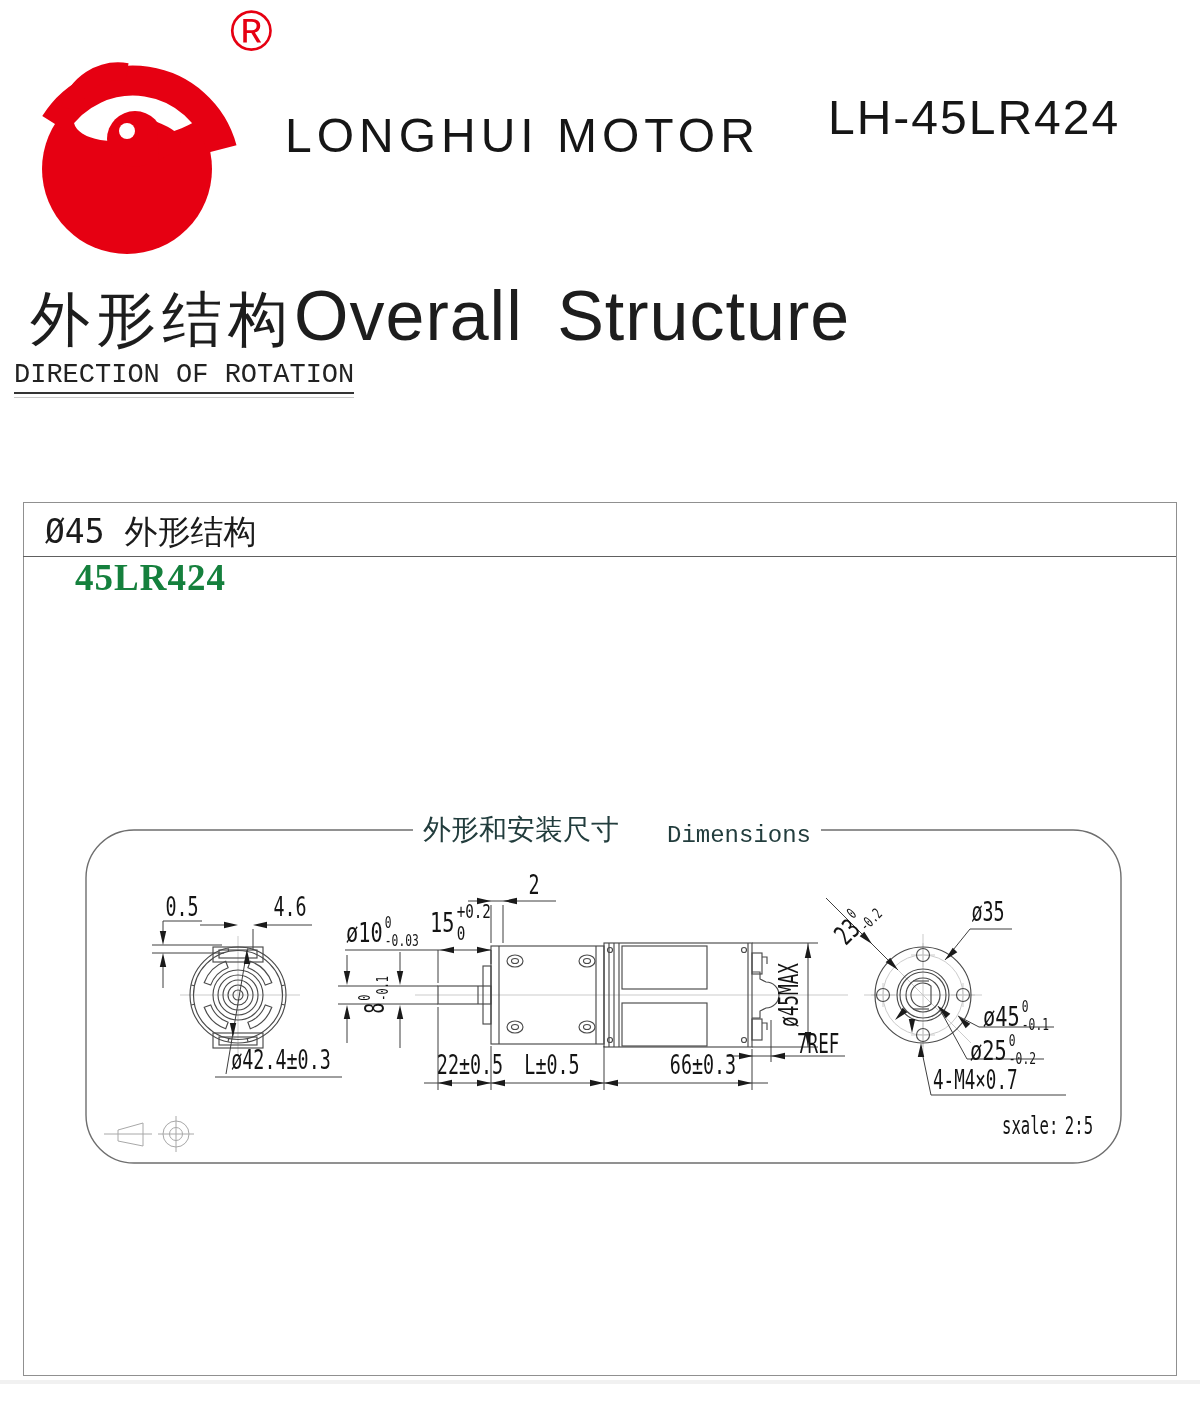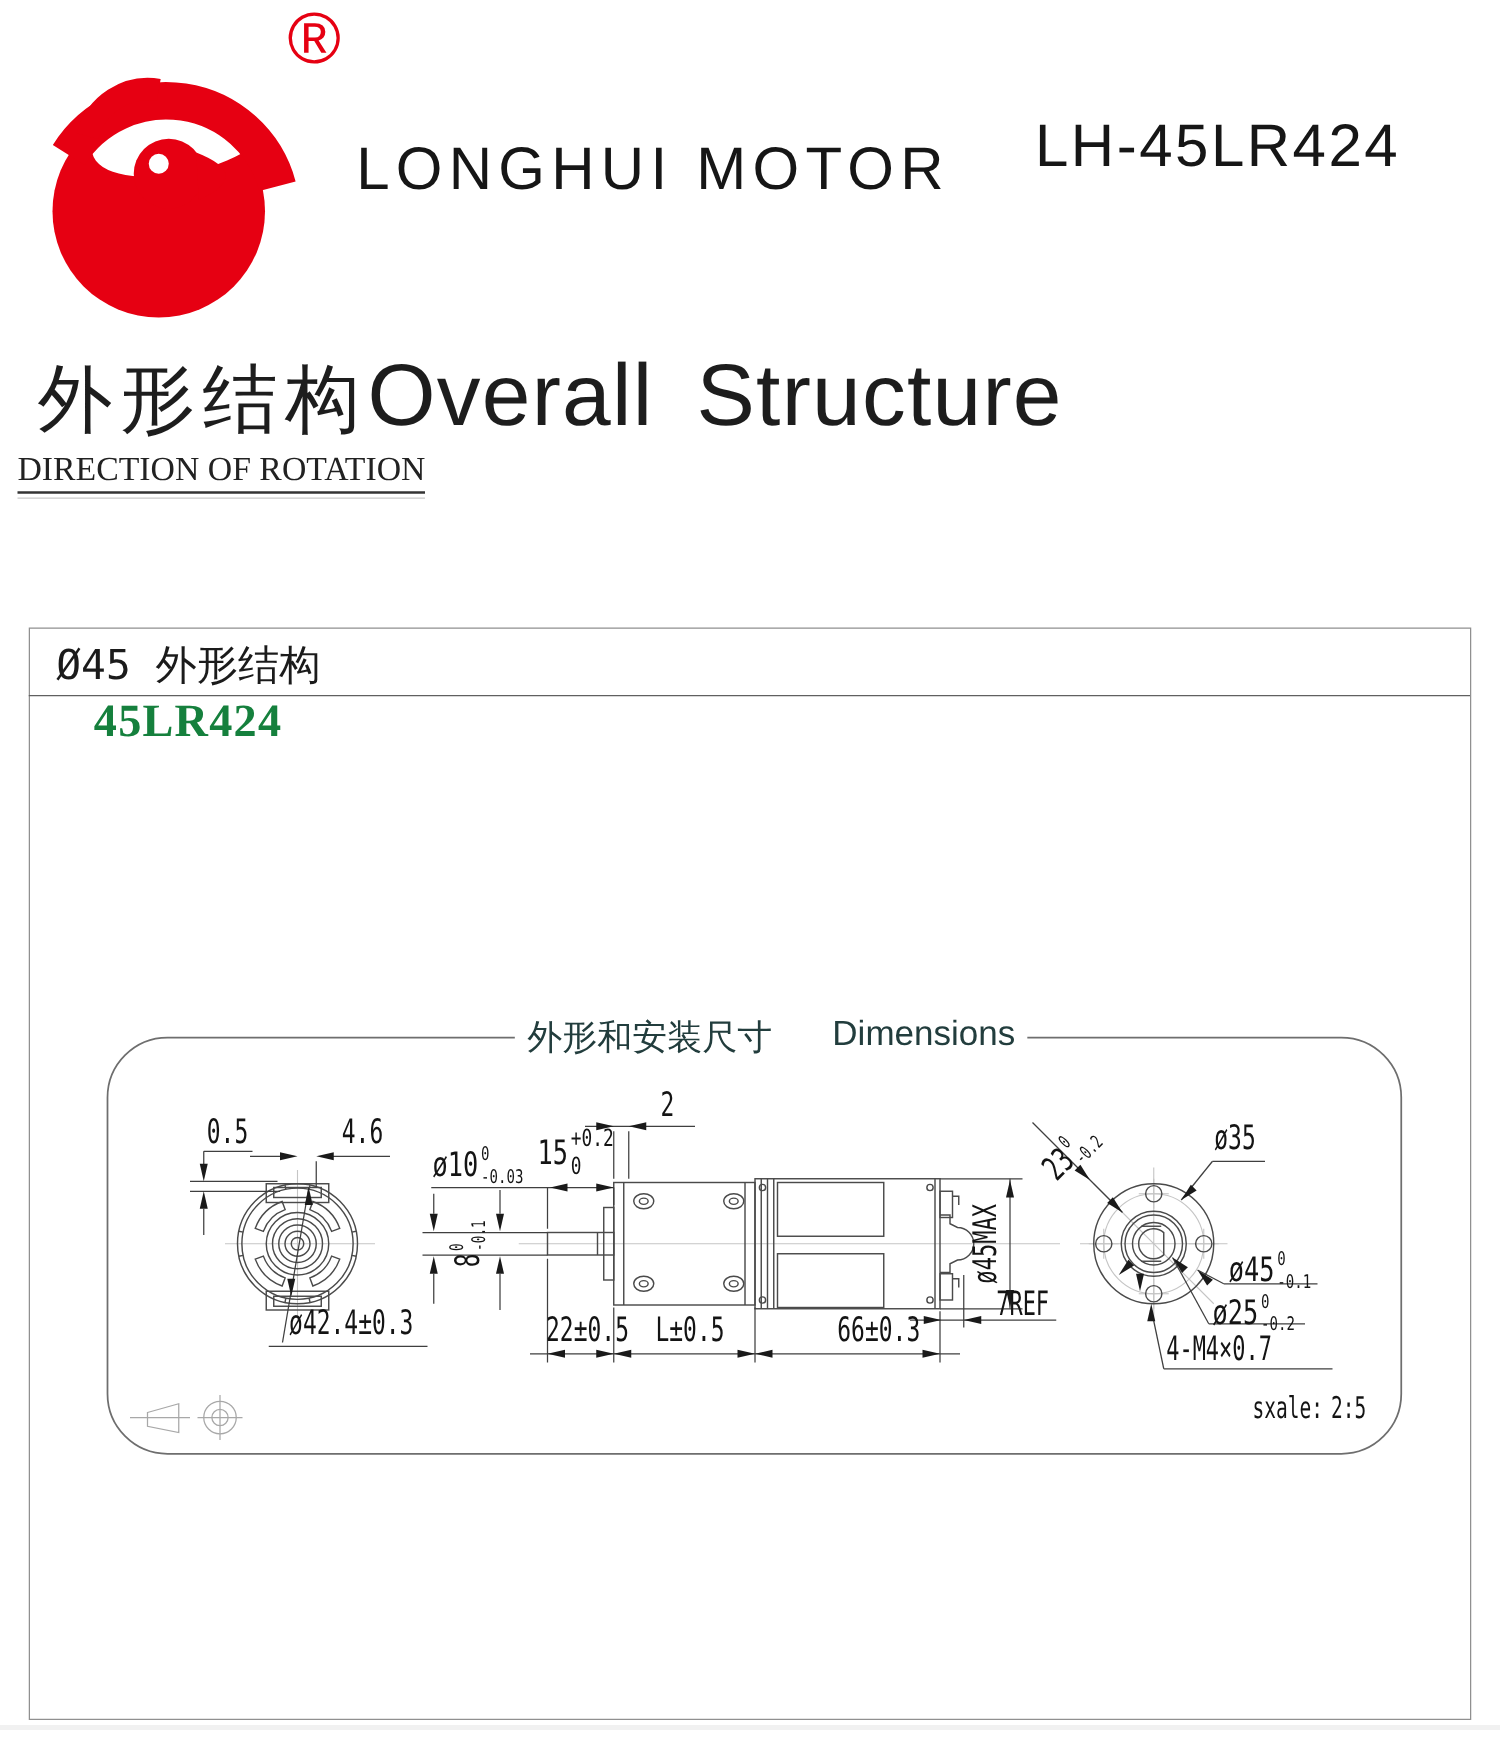--- a/index.html
+++ b/index.html
@@ -7,36 +7,36 @@
         font-family:"Liberation Sans",sans-serif;color:#111;}
   .abs{position:absolute;}
   
   #brand{left:285px;top:108px;font-size:48px;font-weight:500;letter-spacing:5px;color:#161616;}
   #model{left:828px;top:90px;font-size:48px;font-weight:500;letter-spacing:2px;color:#161616;}
   #regmark{left:230px;top:2px;font-size:58px;color:#e60012;line-height:1;}
   
   #bigtitle{left:30px;top:276px;display:flex;align-items:baseline;}
   #bigtitle .cn{font-size:60px;font-family:"DejaVu Serif","Liberation Serif",serif;color:#1d1d1d;letter-spacing:6px;}
   #bigtitle .en{font-size:70px;font-weight:500;color:#1d1d1d;letter-spacing:1px;word-spacing:14px;}
-  #dirrot{left:14px;top:360px;font-family:Liberation Serif, serif;
+  #dirrot{left:14px;top:360px;font-family:Liberation Mono, monospace;
           font-size:27px;color:#222;padding-bottom:2px;border-bottom:2px solid #343434;}
   #dirrot::after{content:"";position:absolute;left:0;right:0;bottom:-6px;height:1px;background:#c9c9c9;}
   
   #panel{left:23px;top:502px;width:1152px;height:872px;border:1.5px solid #909090;z-index:1;}
   #panel-divider{left:23px;top:556px;width:1153px;border-top:1.5px solid #606060;z-index:1;}
   #prodtitle{left:45px;top:510px;font-family:"DejaVu Sans Mono","Liberation Mono",monospace;
              font-size:33px;color:#1b1b1b;}
   #prodcode{left:75px;top:556px;font-family:"Liberation Serif","DejaVu Serif",serif;
             font-size:37px;color:#15803d;letter-spacing:1px;font-weight:bold;}
   
   #blueprint{position:absolute;left:0;top:0;width:1200px;height:1407px;z-index:2;pointer-events:none;}
   #dwgtitle{left:617px;top:830px;transform:translate(-50%,-50%);background:#fff;z-index:6;
-            display:flex;align-items:flex-start;padding:0 10px;color:#223d3d;white-space:nowrap;}
+            display:flex;align-items:flex-end;padding:0 10px;color:#223d3d;white-space:nowrap;}
   #dwgtitle .cn{font-size:28px;font-family:"DejaVu Serif","Liberation Serif",serif;}
-  #dwgtitle .en{font-size:28px;font-family:Liberation Sans, sans-serif;margin-left:48px;}
+  #dwgtitle .en{font-size:24px;font-family:Liberation Mono, monospace;margin-left:48px;}
   
   .dim{position:absolute;display:flex;align-items:center;color:#141414;white-space:nowrap;
        font-family:"DejaVu Sans Mono","Liberation Mono",monospace;z-index:5;line-height:1;}
   .dim .b{font-size:27px;}
   .dim .tol{display:flex;flex-direction:column;justify-content:center;margin-left:3px;text-align:left;}
   .dim .tol span{font-size:15px;line-height:1.2;}
   .dim.tl .tol span{font-size:19px;line-height:1.15;}
   .ctr{transform:translate(-50%,-50%) scaleX(.68);}
   .r90{transform:translate(-50%,-50%) rotate(-90deg) scaleX(.68);}
   .r45{transform:translate(-50%,-50%) rotate(-45deg) scaleX(.68);}

